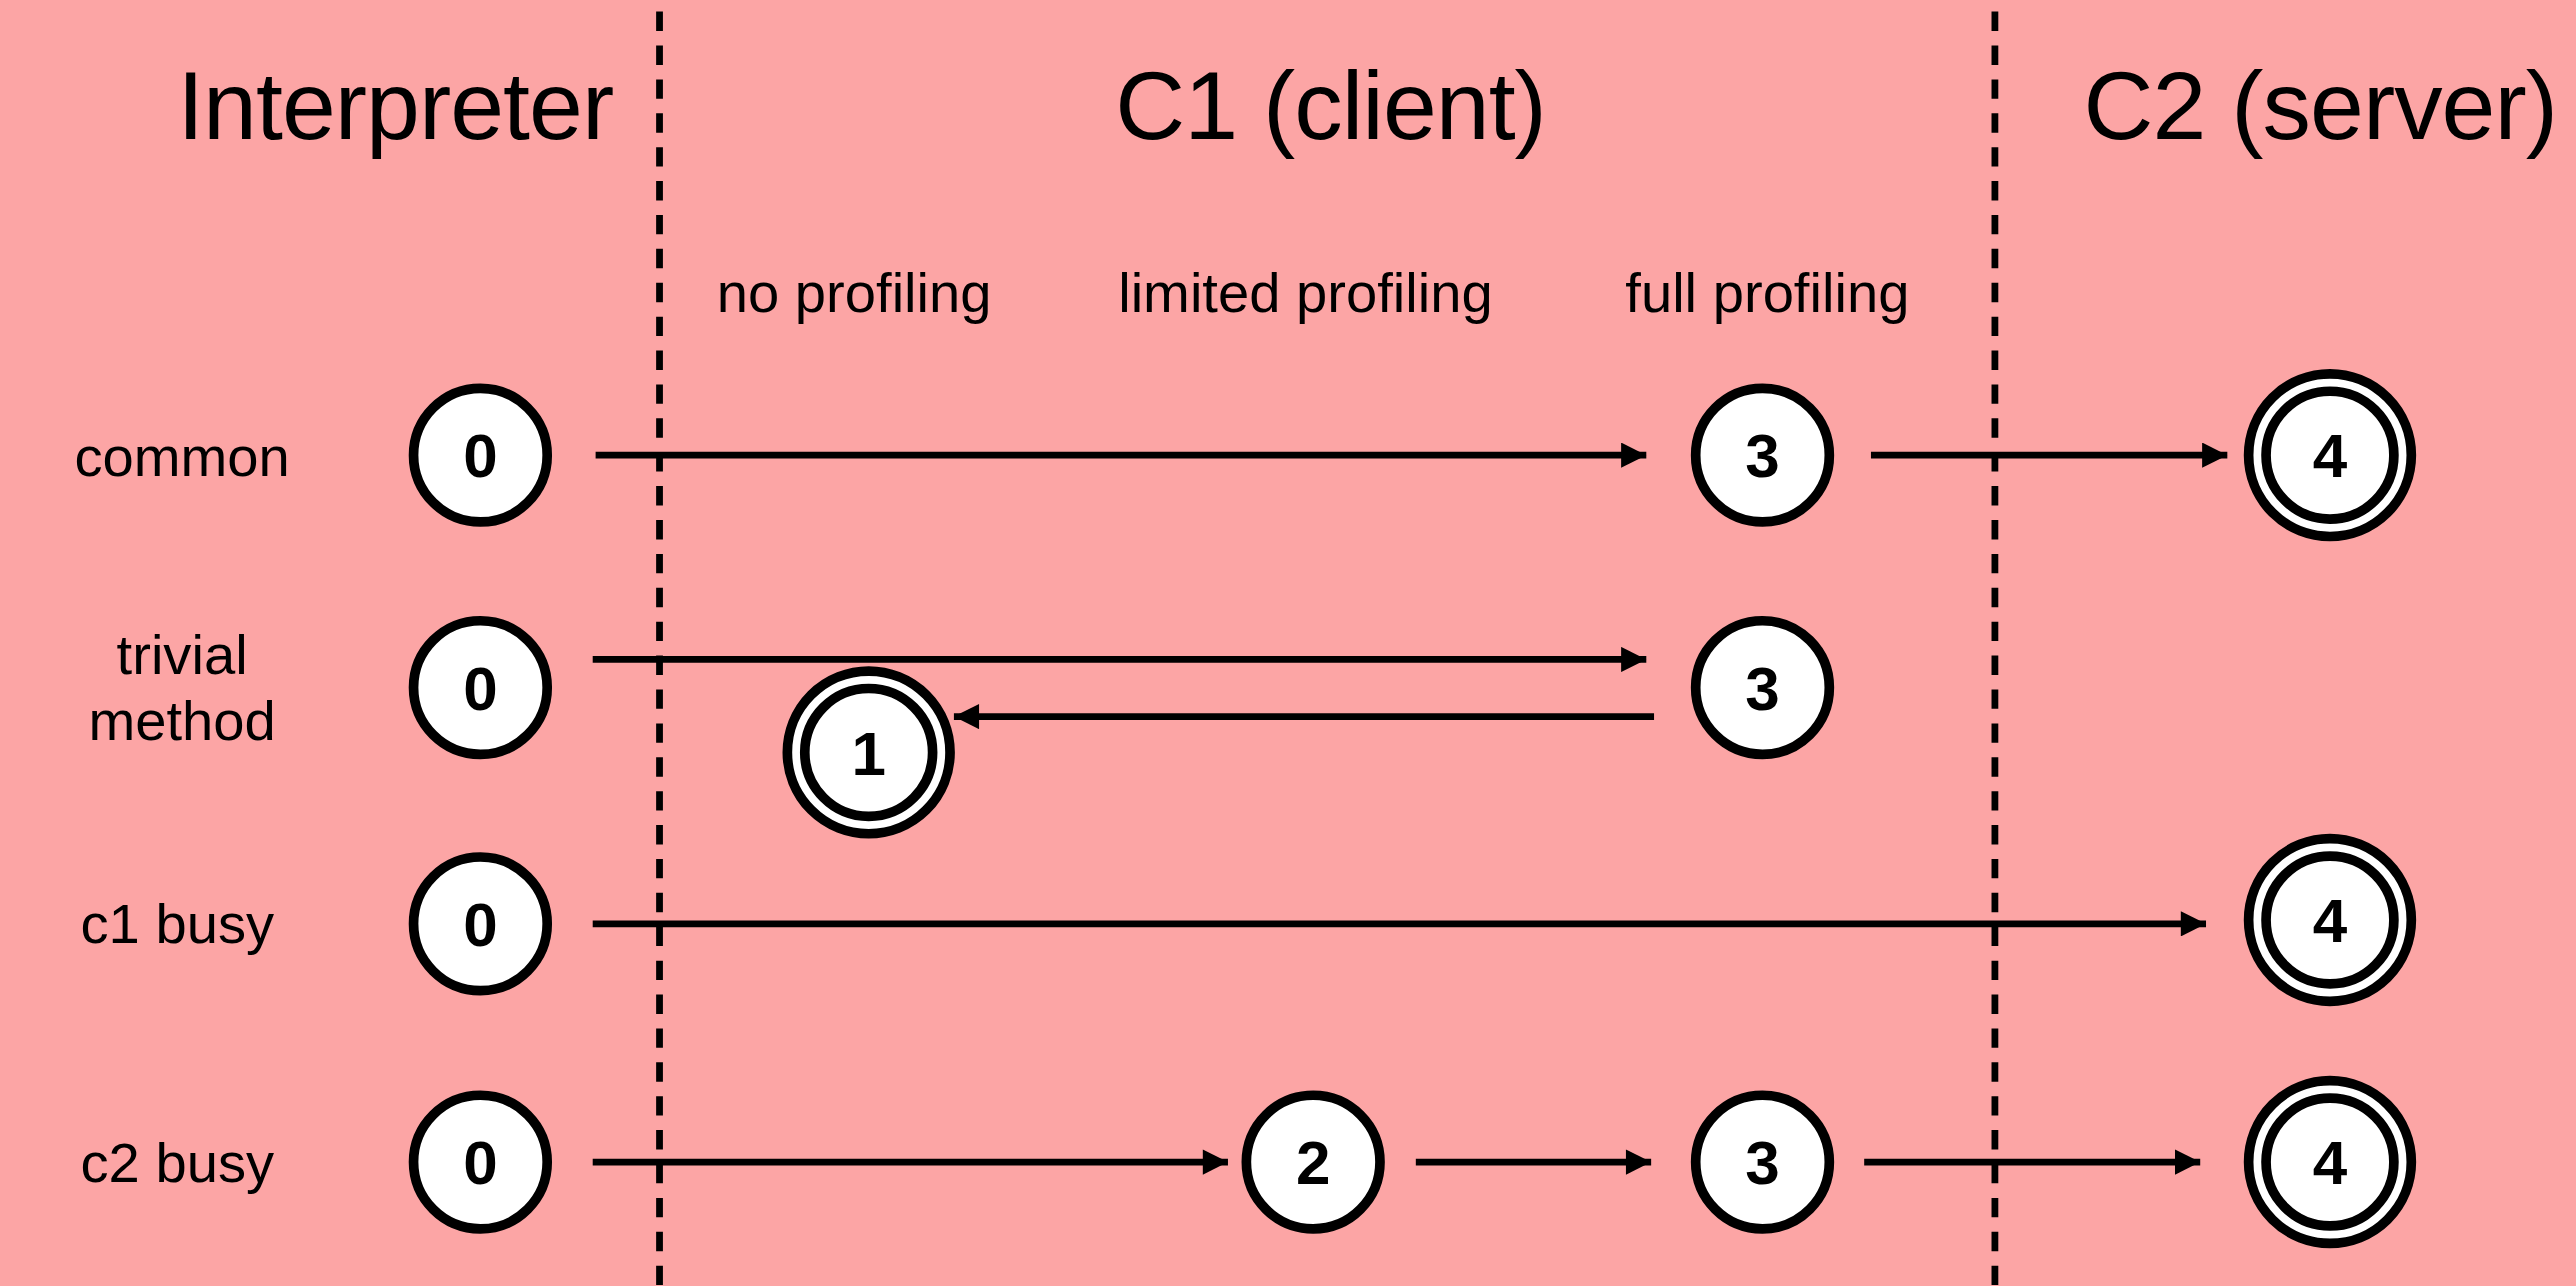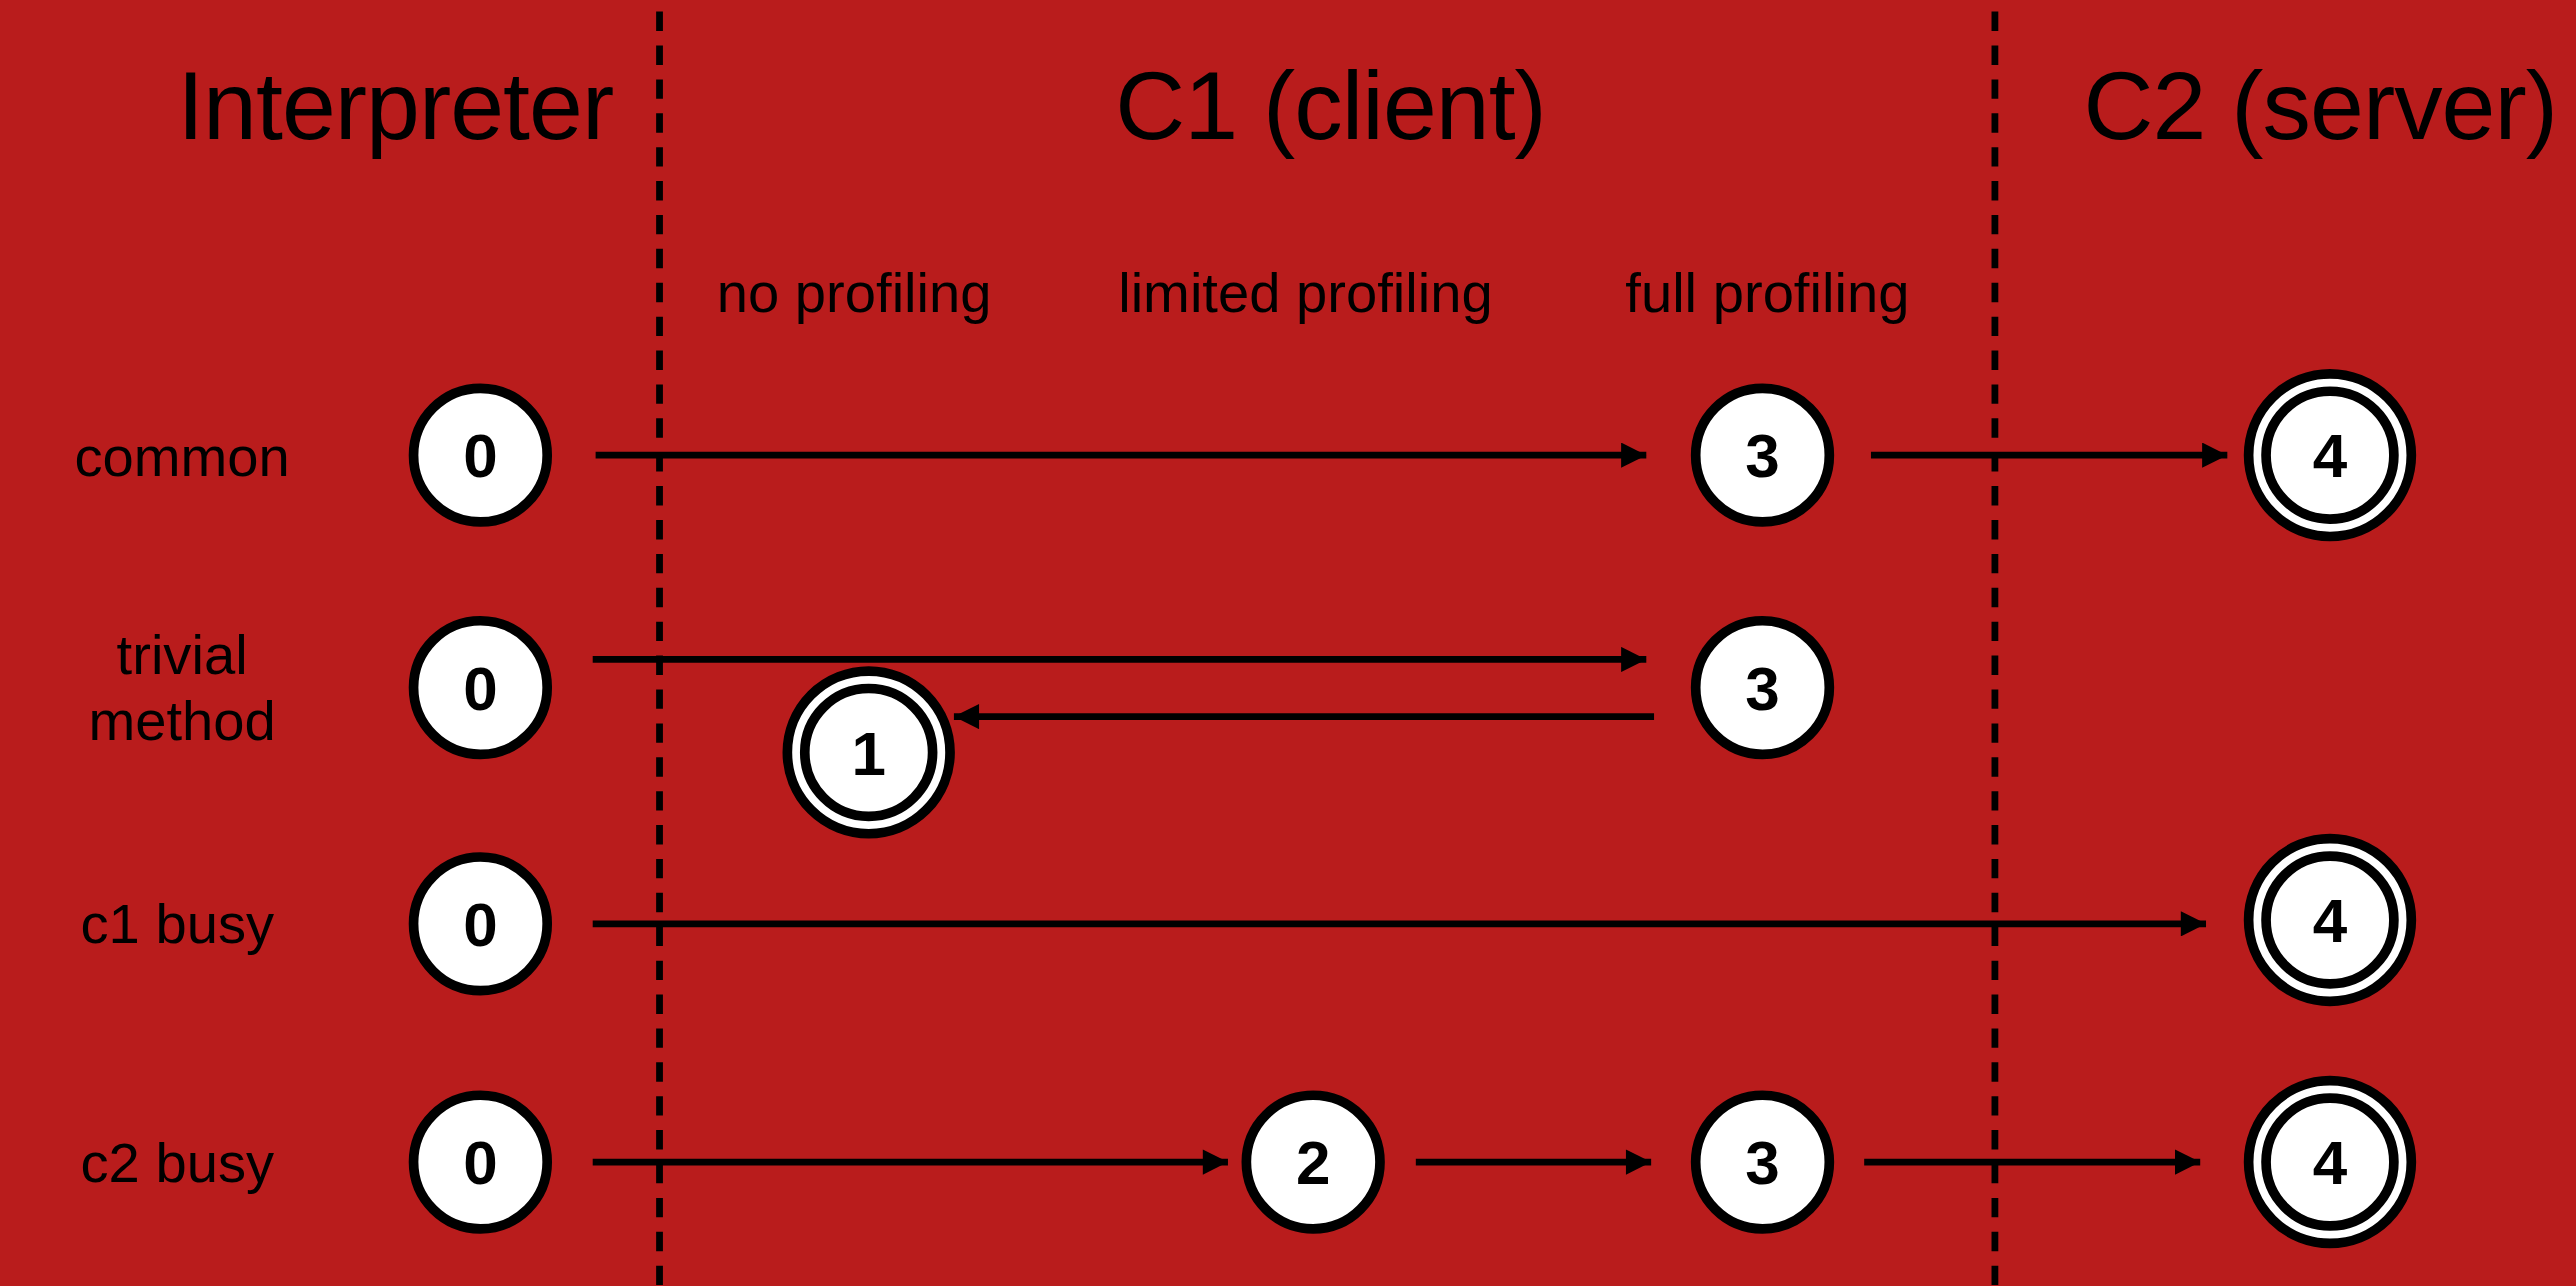--- a/index.html
+++ b/index.html
@@ -1,18 +1,18 @@
 <!DOCTYPE html>
 <html><head>
 <meta charset="utf-8">
 <style>
   html, body { margin: 0; padding: 0; background: #ffffff; }
   .stage {
     width: 2576px; height: 1286px; position: relative;
-    background: #b91c1c; overflow: hidden;
+    background: #fca5a5; overflow: hidden;
     font-family: "Liberation Sans", sans-serif;
   }
   svg { display: block; }
   text { fill: #000000; }
   .hdr   { font-size: 100px; font-weight: 300; letter-spacing: -1px; }
   .sub   { font-size: 58px;  font-weight: 300; }
   .rowlb { font-size: 58px;  font-weight: 300; }
   .digit { font-size: 64px;  font-weight: 700; }
   .edge  { stroke: #000000; stroke-width: 7; fill: none; }
   .lane  { stroke: #000000; stroke-width: 7; stroke-dasharray: 20 15; fill: none; }

